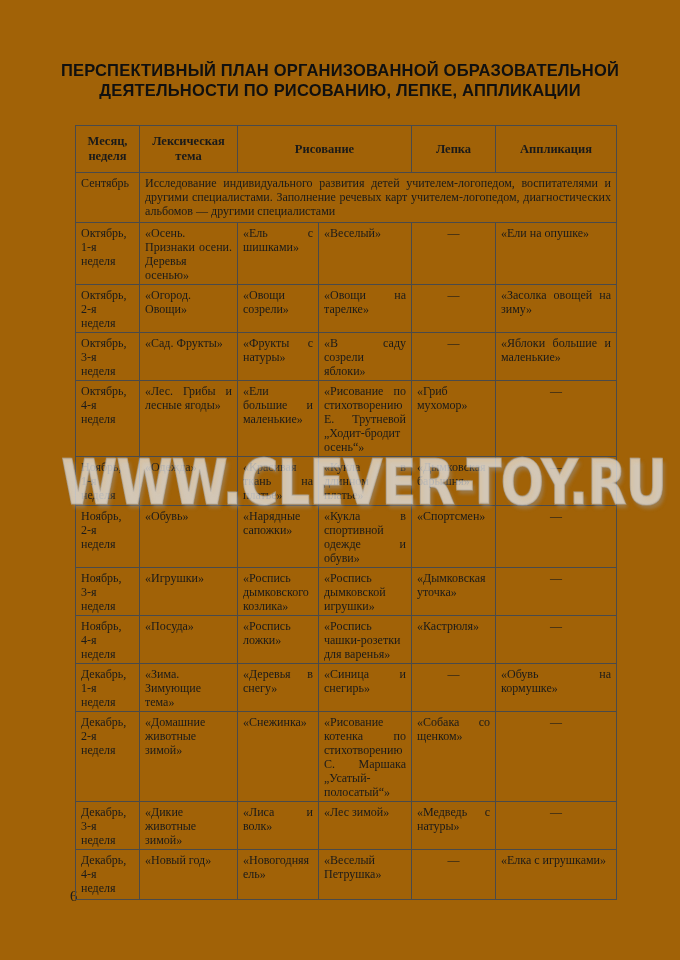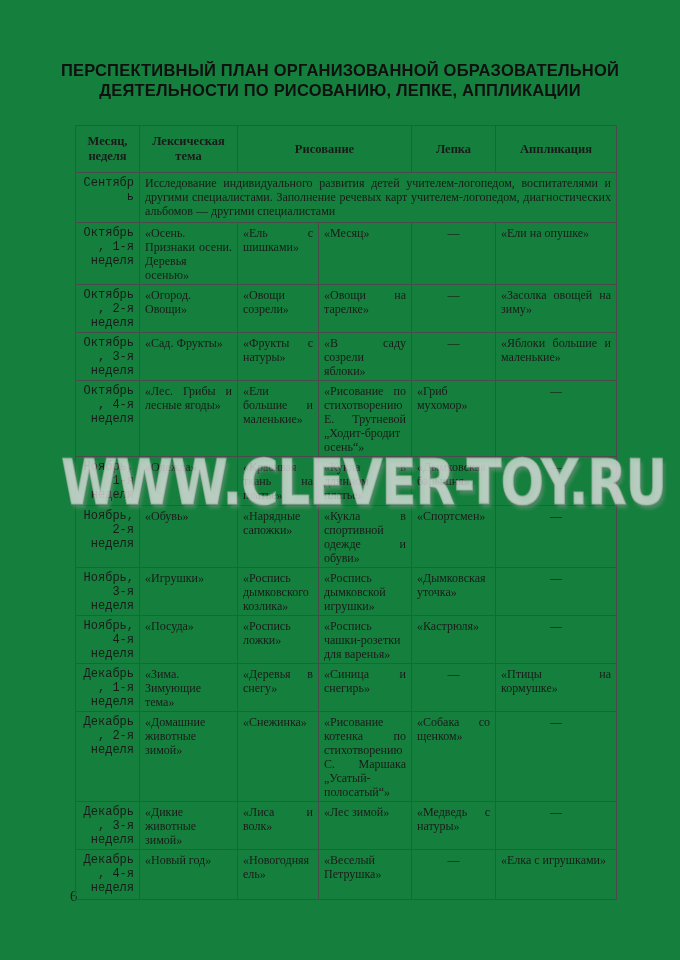--- a/index.html
+++ b/index.html
@@ -1,20 +1,20 @@
 <!DOCTYPE html>
 <html lang="ru"><head>
 <meta charset="utf-8">
 <style>
   html, body { margin: 0; padding: 0; background: #ffffff; }
   .page {
     position: relative;
     width: 680px;
     height: 960px;
-    background: #15803d;
+    background: #a16207;
     overflow: hidden;
     font-family: "Liberation Serif", serif;
     color: #1a1a1a;
   }
   .title {
     position: absolute;
     top: 60px;
     left: 0;
     width: 680px;
     margin: 0;
@@ -46,21 +46,21 @@
   }
   table.plan th {
     font-weight: bold;
     text-align: center;
     vertical-align: middle;
     font-size: 12.5px;
     line-height: 15px;
     height: 42px;
     padding: 2px 3px;
   }
-  td.c-month { text-align: right; font-family: Liberation Mono, monospace; }
+  td.c-month { text-align: left; }
   td.c-theme, td.c-d1, td.c-d2, td.c-lep, td.c-app, td.sept-note {
     text-align: justify;
     text-align-last: left;
   }
   td.dash {
     text-align: center;
     text-align-last: center;
   }
   
   tbody tr:nth-child(1)  { height: 50px; }
@@ -136,21 +136,21 @@
     </thead>
     <tbody id="plan-tbody">
       <tr>
         <td class="c-month">Сентябрь</td>
         <td colspan="5" class="sept-note">Исследование индивидуального развития детей учителем-логопедом, воспитателями и другими специалистами. Заполнение речевых карт учителем-логопедом, диагностических альбомов — другими специалистами</td>
       </tr>
     <tr>
     <td class="c-month">Октябрь, 1-я неделя</td>
     <td class="c-theme">«Осень. Признаки осени. Деревья осенью»</td>
     <td class="c-d1">«Ель с шишками»</td>
-    <td class="c-d2">«Месяц»</td>
+    <td class="c-d2">«Веселый»</td>
     <td class="c-lep dash">—</td>
     <td class="c-app">«Ели на опушке»</td>
   </tr>
         <tr>
     <td class="c-month">Октябрь, 2-я неделя</td>
     <td class="c-theme">«Огород. Овощи»</td>
     <td class="c-d1">«Овощи созрели»</td>
     <td class="c-d2">«Овощи на тарелке»</td>
     <td class="c-lep dash">—</td>
     <td class="c-app">«Засолка овощей на зиму»</td>
@@ -202,21 +202,21 @@
     <td class="c-d2">«Роспись чашки-розетки для варенья»</td>
     <td class="c-lep">«Кастрюля»</td>
     <td class="c-app dash">—</td>
   </tr>
         <tr>
     <td class="c-month">Декабрь, 1-я неделя</td>
     <td class="c-theme">«Зима. Зимующие тема»</td>
     <td class="c-d1">«Деревья в снегу»</td>
     <td class="c-d2">«Синица и снегирь»</td>
     <td class="c-lep dash">—</td>
-    <td class="c-app">«Птицы на кормушке»</td>
+    <td class="c-app">«Обувь на кормушке»</td>
   </tr>
         <tr>
     <td class="c-month">Декабрь, 2-я неделя</td>
     <td class="c-theme">«Домашние животные зимой»</td>
     <td class="c-d1">«Снежинка»</td>
     <td class="c-d2">«Рисование котенка по стихотворению С. Маршака „Усатый-полосатый“»</td>
     <td class="c-lep">«Собака со щенком»</td>
     <td class="c-app dash">—</td>
   </tr>
         <tr>

